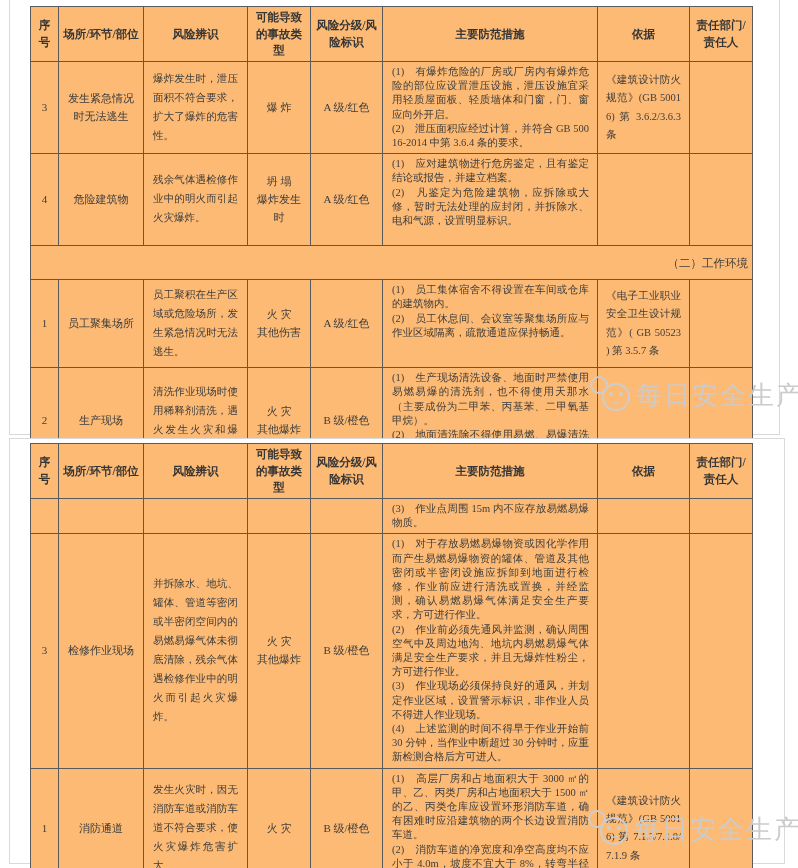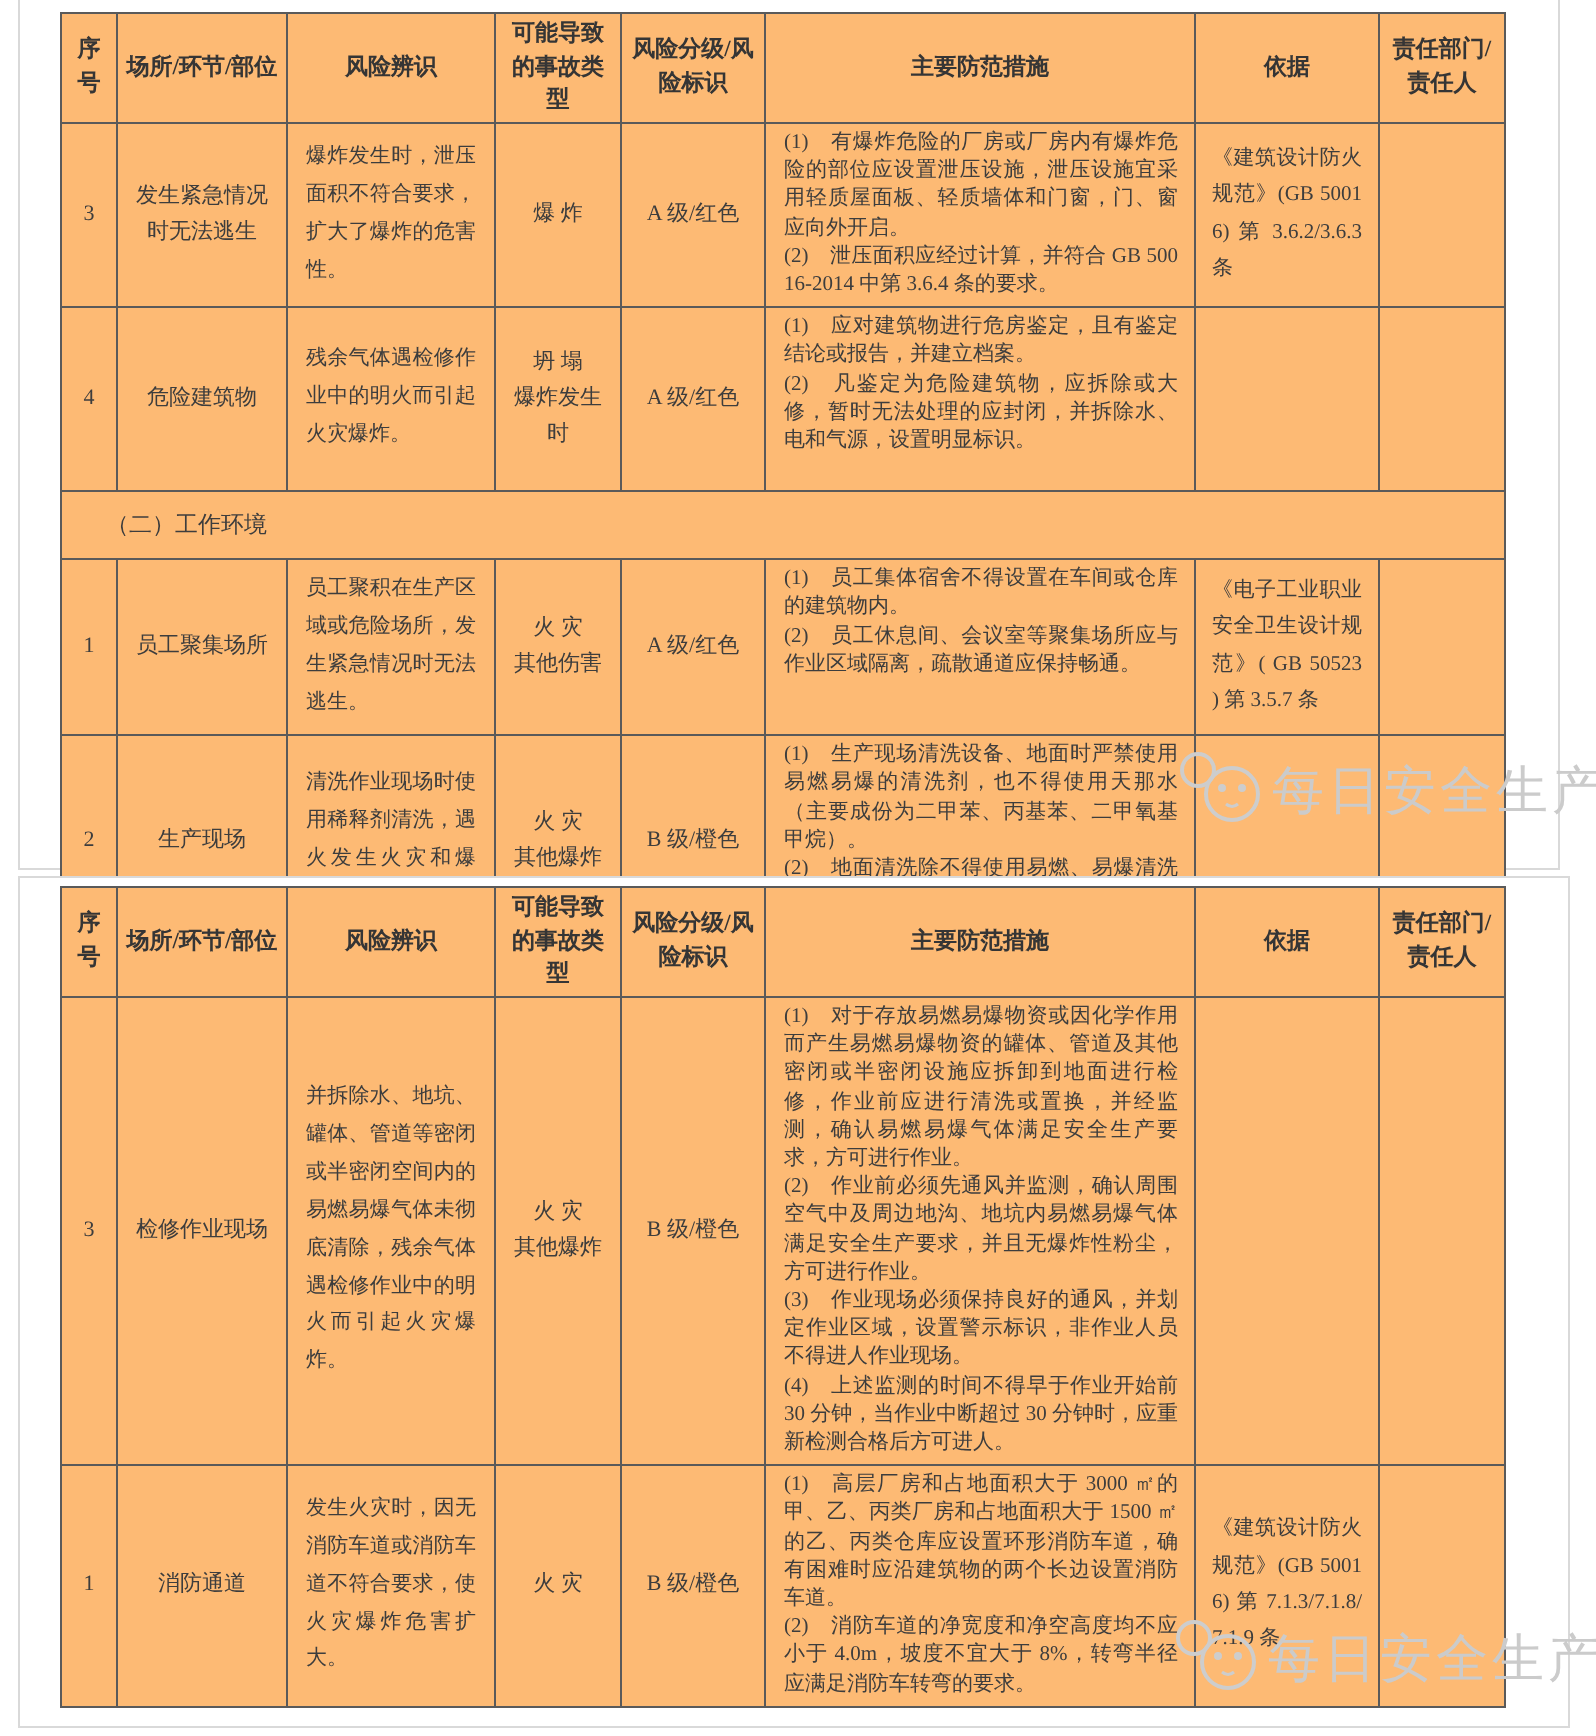--- a/index.html
+++ b/index.html
@@ -21,21 +21,21 @@
   }
   .risk-table td{font-size:11px;vertical-align:middle;line-height:1.6;}
   td.c{text-align:center;padding:2px 4px;}
   td.pre{white-space:pre-line;}
   td.risk{font-size:10.5px;text-align:justify;padding:5px 9px;line-height:1.8;vertical-align:middle;font-family:Liberation Mono, monospace;}
   td.measures{
     font-size:10.5px;text-align:justify;padding:3px 8px 3px 9px;vertical-align:top;
     line-height:14.2px;white-space:pre-line;
   }
   td.basis{font-size:10.5px;text-align:justify;padding:3px 8px;line-height:1.75;vertical-align:middle;}
-  td.section{text-align:left;padding:4px 4px 4px 22px;font-size:11.5px;}
+  td.section{text-align:right;padding:4px 4px 4px 22px;font-size:11.5px;}
   tr.h36{height:36px}tr.h90{height:90px}tr.h92{height:92px}tr.h34{height:34px}
   tr.h88{height:88px}tr.h76{height:76px}tr.h35{height:35px}tr.h28{height:28px}
   tr.h218{height:218px}tr.h30{height:30px}tr.h108{height:108px}
   .watermark{
     position:absolute;display:flex;align-items:center;gap:5px;
     pointer-events:none;z-index:5;
   }
   .wm-text{
     font-family:"Liberation Sans","DejaVu Sans",sans-serif;
     font-size:26px;color:#cbcbcb;letter-spacing:2px;white-space:nowrap;
@@ -139,20 +139,30 @@
           <tr class="h35">
         <th>序号</th>
         <th>场所/环节/部位</th>
         <th>风险辨识</th>
         <th>可能导致的事故类型</th>
         <th>风险分级/风险标识</th>
         <th>主要防范措施</th>
         <th>依据</th>
         <th>责任部门/责任人</th>
       </tr>
+      <tr class="h28">
+        <td class="c"></td>
+        <td class="c"></td>
+        <td class="c"></td>
+        <td class="c"></td>
+        <td class="c"></td>
+        <td class="measures">(3)　作业点周围 15m 内不应存放易燃易爆物质。</td>
+        <td class="basis"></td>
+        <td class="c"></td>
+      </tr>
       <tr class="h218">
         <td class="c">3</td>
         <td class="c">检修作业现场</td>
         <td class="risk">并拆除水、地坑、罐体、管道等密闭或半密闭空间内的易燃易爆气体未彻底清除，残余气体遇检修作业中的明火而引起火灾爆炸。</td>
         <td class="c pre">火 灾
 其他爆炸</td>
         <td class="c">B 级/橙色</td>
         <td class="measures">(1)　对于存放易燃易爆物资或因化学作用而产生易燃易爆物资的罐体、管道及其他密闭或半密闭设施应拆卸到地面进行检修，作业前应进行清洗或置换，并经监测，确认易燃易爆气体满足安全生产要求，方可进行作业。
 (2)　作业前必须先通风并监测，确认周围空气中及周边地沟、地坑内易燃易爆气体满足安全生产要求，并且无爆炸性粉尘，方可进行作业。
 (3)　作业现场必须保持良好的通风，并划定作业区域，设置警示标识，非作业人员不得进人作业现场。

